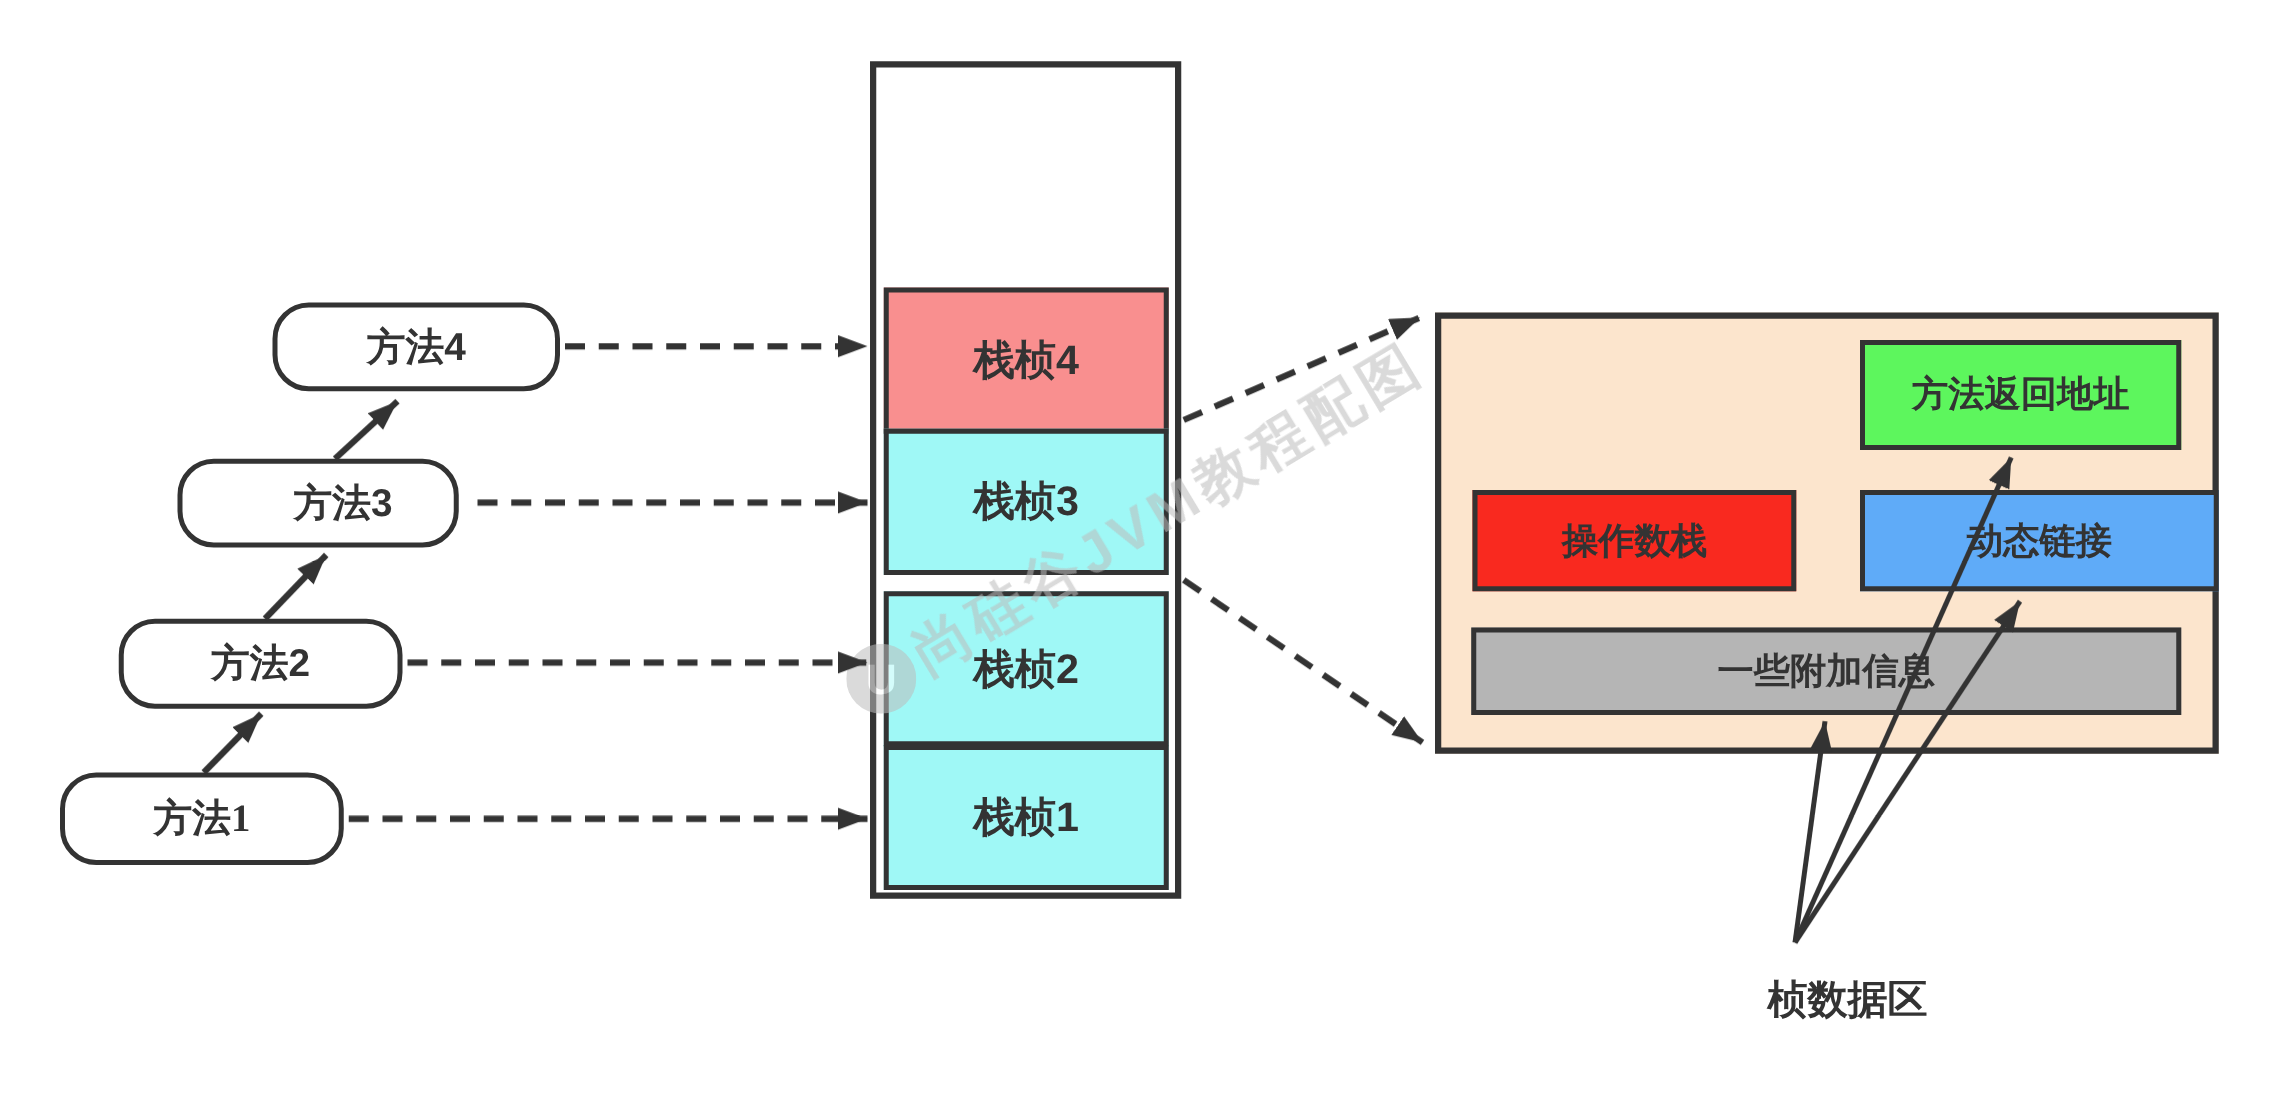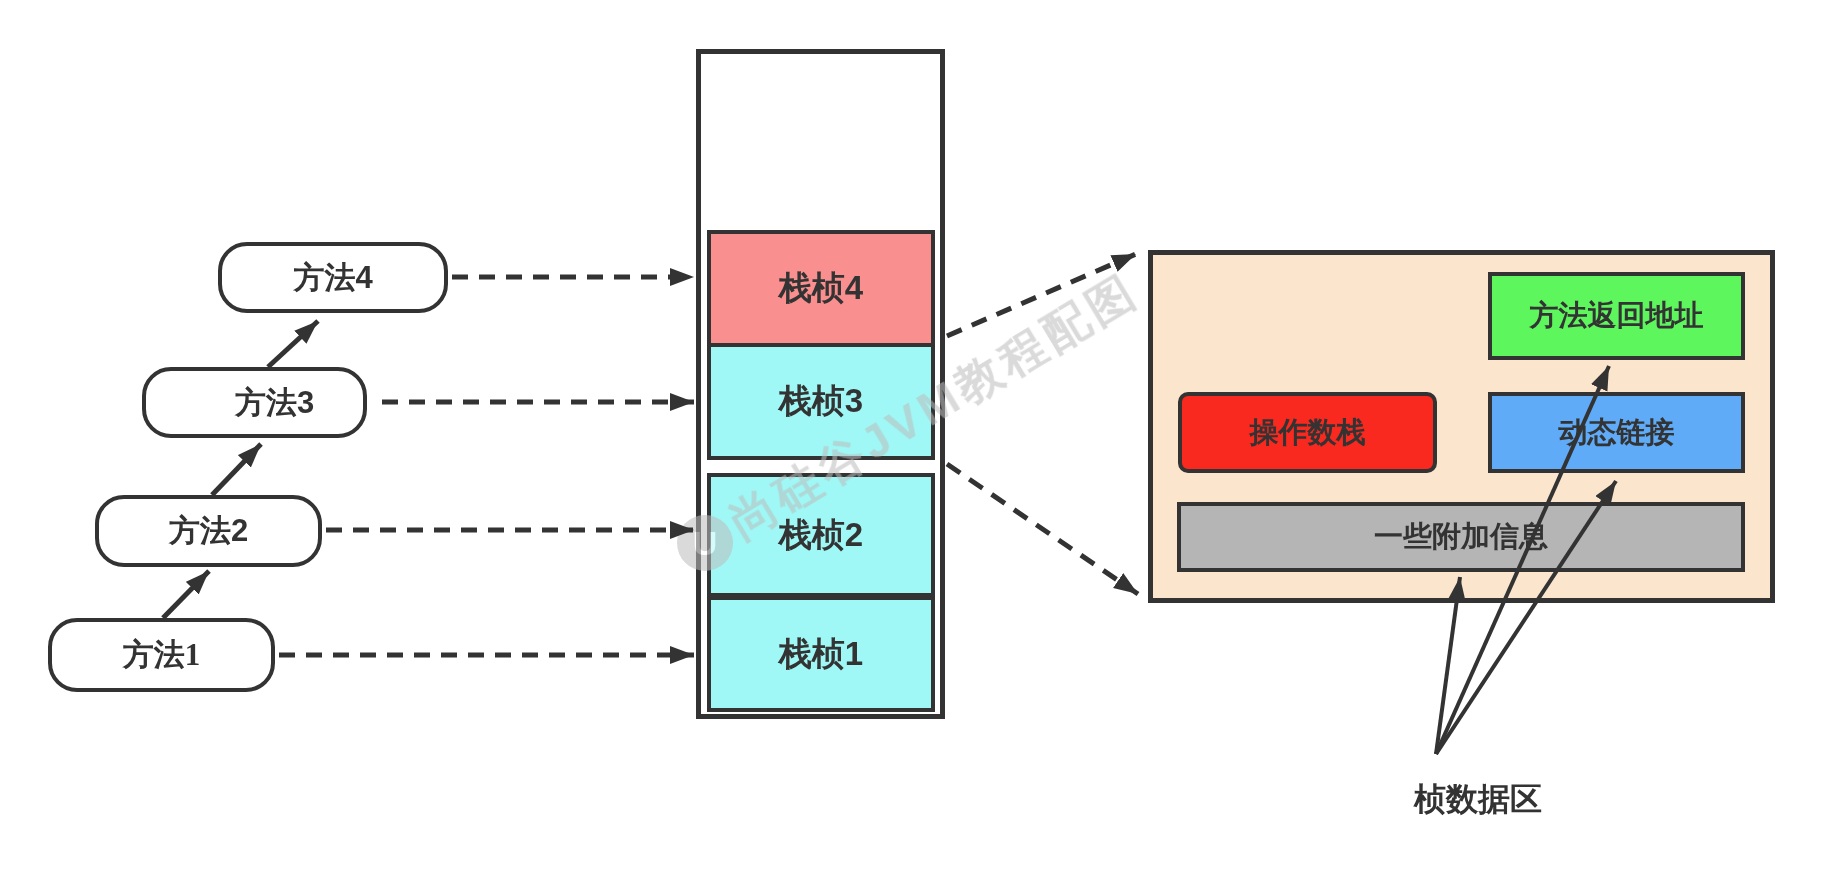--- a/index.html
+++ b/index.html
@@ -68,24 +68,24 @@
   </div>
   <div class="box frame" style="left: 707px; top: 596px; width: 228px; height: 116px; background: rgb(159, 248, 246);">
     <span>栈桢1</span>
   </div>
 
   <div class="box panel" style="left: 1148px; top: 250px; width: 627px; height: 353px; background: rgb(252, 229, 205);"></div>
 
   <div class="box inner-box" style="left: 1488px; top: 272px; width: 257px; height: 88px; background: rgb(93, 246, 93);">
     <span>方法返回地址</span>
   </div>
-  <div class="box inner-box" style="left: 1178px; top: 392px; width: 259px; height: 81px; background: rgb(249, 41, 31); border-radius: 10px;">
+  <div class="box inner-box" style="left: 1178px; top: 392px; width: 259px; height: 81px; background: rgb(249, 41, 31);">
     <span>操作数栈</span>
   </div>
-  <div class="box inner-box" style="left: 1488px; top: 392px; width: 257px; height: 81px; background: rgb(95, 171, 248);">
+  <div class="box inner-box" style="left: 1488px; top: 392px; width: 287px; height: 81px; background: rgb(95, 171, 248);">
     <span>动态链接</span>
   </div>
   <div class="box inner-box" style="left: 1177px; top: 502px; width: 568px; height: 70px; background: rgb(181, 181, 181);">
     <span>一些附加信息</span>
   </div>
 
   <div class="caption" style="left:1330px;top:778px;width:212px;text-align:right;">桢数据区</div>
 
   <svg class="overlay" width="1823" height="886" viewBox="0 0 1823 886">
     <defs>

